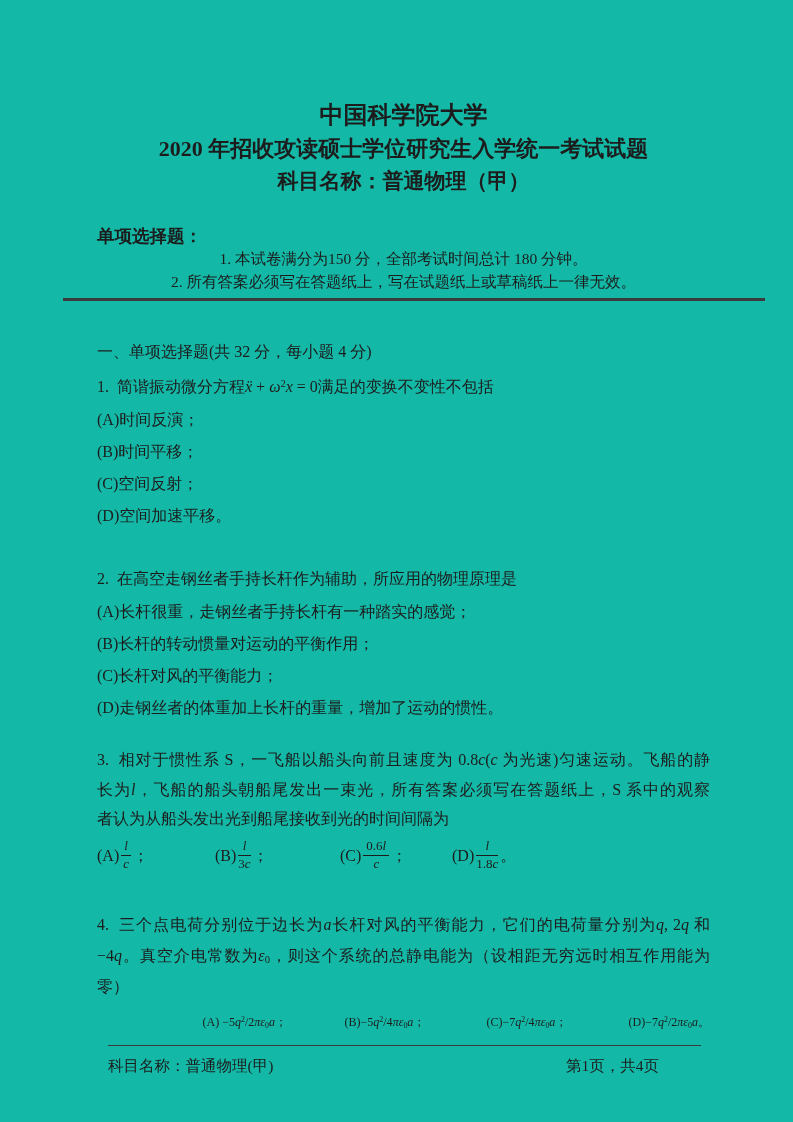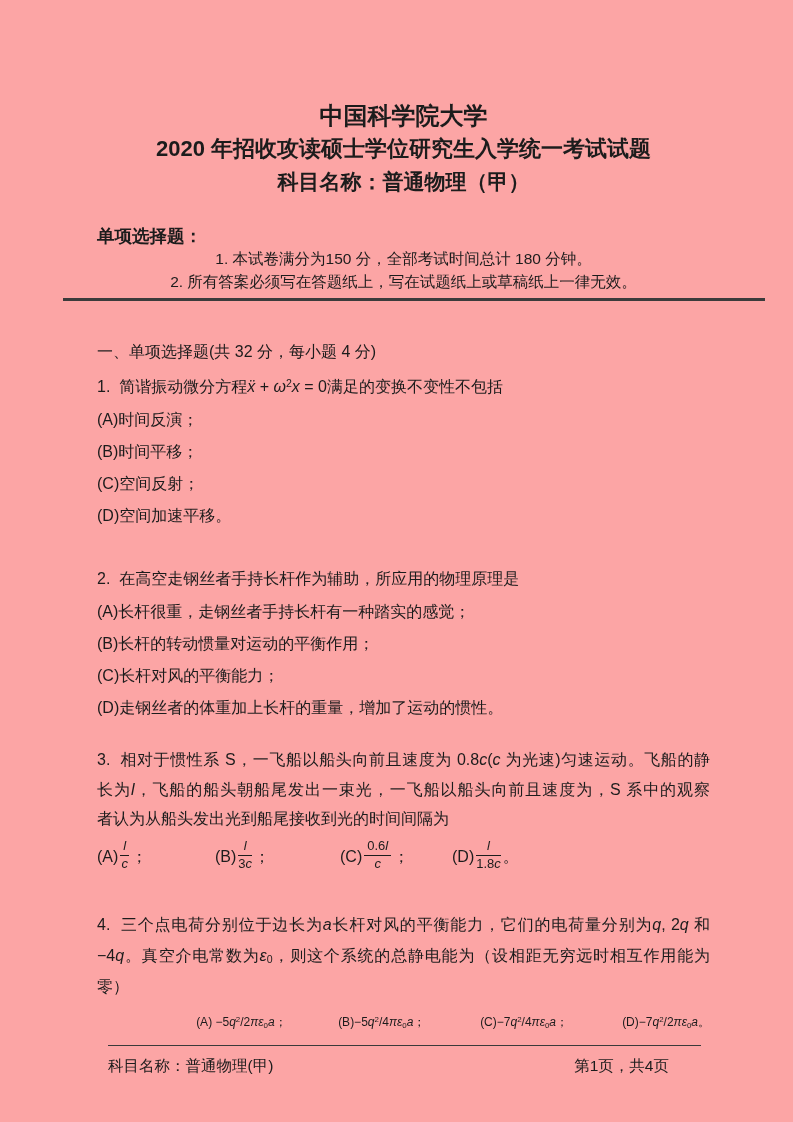--- a/index.html
+++ b/index.html
@@ -1,21 +1,21 @@
 <!DOCTYPE html>
 <html><head>
 <meta charset="utf-8">
 <style>
   html,body{margin:0;padding:0;background:#ffffff;}
   .page{
     position:relative;
     width:793px;height:1122px;
-    background:#fca5a5;
+    background:#14b8a6;
     color:#1c1c1c;
-    font-family:Liberation Sans, sans-serif;
+    font-family:Liberation Serif, serif;
     overflow:hidden;
   }
   .content{padding:0 83px 0 97px;}
 
   
   .titles{padding-top:99px;text-align:center;}
   .t1{font-size:24px;font-weight:bold;line-height:33px;}
   .t2{font-size:22px;font-weight:bold;line-height:33px;}
   .t3{font-size:21px;font-weight:bold;line-height:33px;}
 
@@ -57,21 +57,21 @@
   .q4opt{width:142px;}
 
   
   .footer{
     position:absolute;left:108px;top:1045px;width:593px;
     border-top:1.5px solid #3a3a3a;
     padding-top:9px;
     display:flex;justify-content:space-between;
     font-size:15.5px;line-height:21px;
   }
-  .footer-right{margin-right:32px;}
+  .footer-right{margin-right:42px;}
 </style>
 </head>
 <body>
 
 <div class="page">
   <div class="content">
 
     <div class="titles">
       <div class="t1">中国科学院大学</div>
       <div class="t2">2020 年招收攻读硕士学位研究生入学统一考试试题</div>
@@ -95,21 +95,21 @@
     <div class="opt">(D)空间加速平移。</div>
 
     <div class="stem stem-q2">2.&nbsp; 在高空走钢丝者手持长杆作为辅助，所应用的物理原理是</div>
     <div class="opt">(A)长杆很重，走钢丝者手持长杆有一种踏实的感觉；</div>
     <div class="opt">(B)长杆的转动惯量对运动的平衡作用；</div>
     <div class="opt">(C)长杆对风的平衡能力；</div>
     <div class="opt">(D)走钢丝者的体重加上长杆的重量，增加了运动的惯性。</div>
 
     <div class="qblock3">
       <div class="qline jline"><span>3.&nbsp; 相对于惯性系 S，一飞船以船头向前且速度为 0.8</span><span class="it">c</span><span>(</span><span class="it">c</span><span> 为光速)匀速运动。飞船的静</span></div>
-      <div class="qline jline"><span>长为</span><span class="it">l</span><span>，飞船的船头朝船尾发出一束光，一飞船以船头向前且速度为，S 系中的观察</span></div>
+      <div class="qline jline"><span>长为</span><span class="it">l</span><span>，飞船的船头朝船尾发出一束光，所有答案必须写在答题纸上，S 系中的观察</span></div>
       <div class="qline"><span>者认为从船头发出光到船尾接收到光的时间间隔为</span></div>
       <div class="q3-options">
         <span class="q3opt-a"><span>(A)</span><span class="frac"><span class="fnum"><span class="it">l</span></span><span class="fden"><span class="it">c</span></span></span><span>；</span></span>
         <span class="q3opt-b"><span>(B)</span><span class="frac"><span class="fnum"><span class="it">l</span></span><span class="fden"><span>3</span><span class="it">c</span></span></span><span>；</span></span>
         <span class="q3opt-c"><span>(C)</span><span class="frac"><span class="fnum"><span>0.6</span><span class="it">l</span></span><span class="fden"><span class="it">c</span></span></span><span>；</span></span>
         <span><span>(D)</span><span class="frac"><span class="fnum"><span class="it">l</span></span><span class="fden"><span>1.8</span><span class="it">c</span></span></span><span>。</span></span>
       </div>
     </div>
 
     <div class="qblock4">

